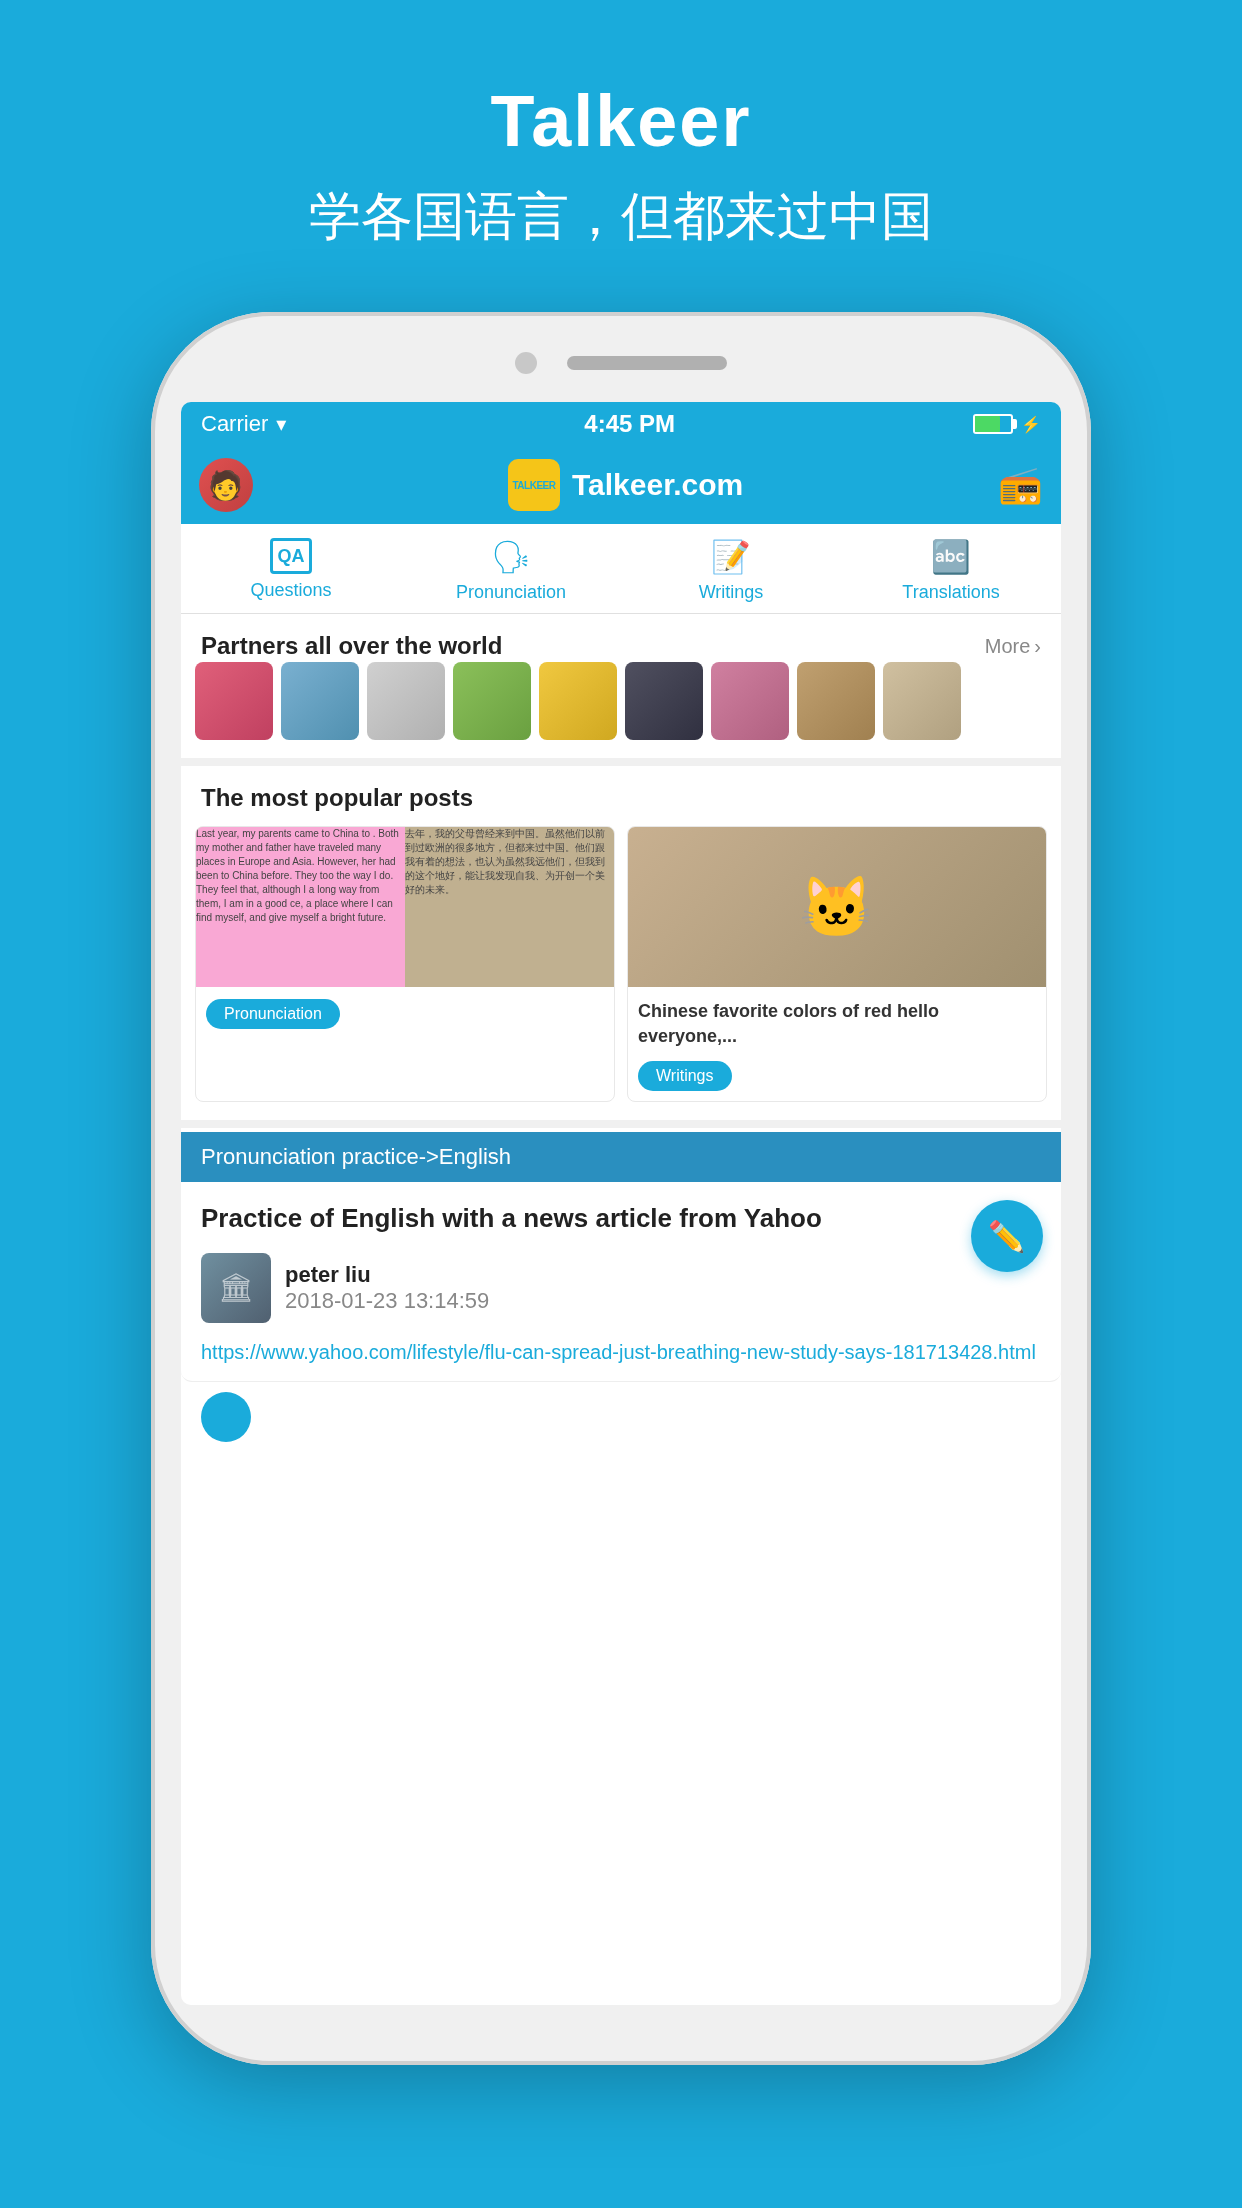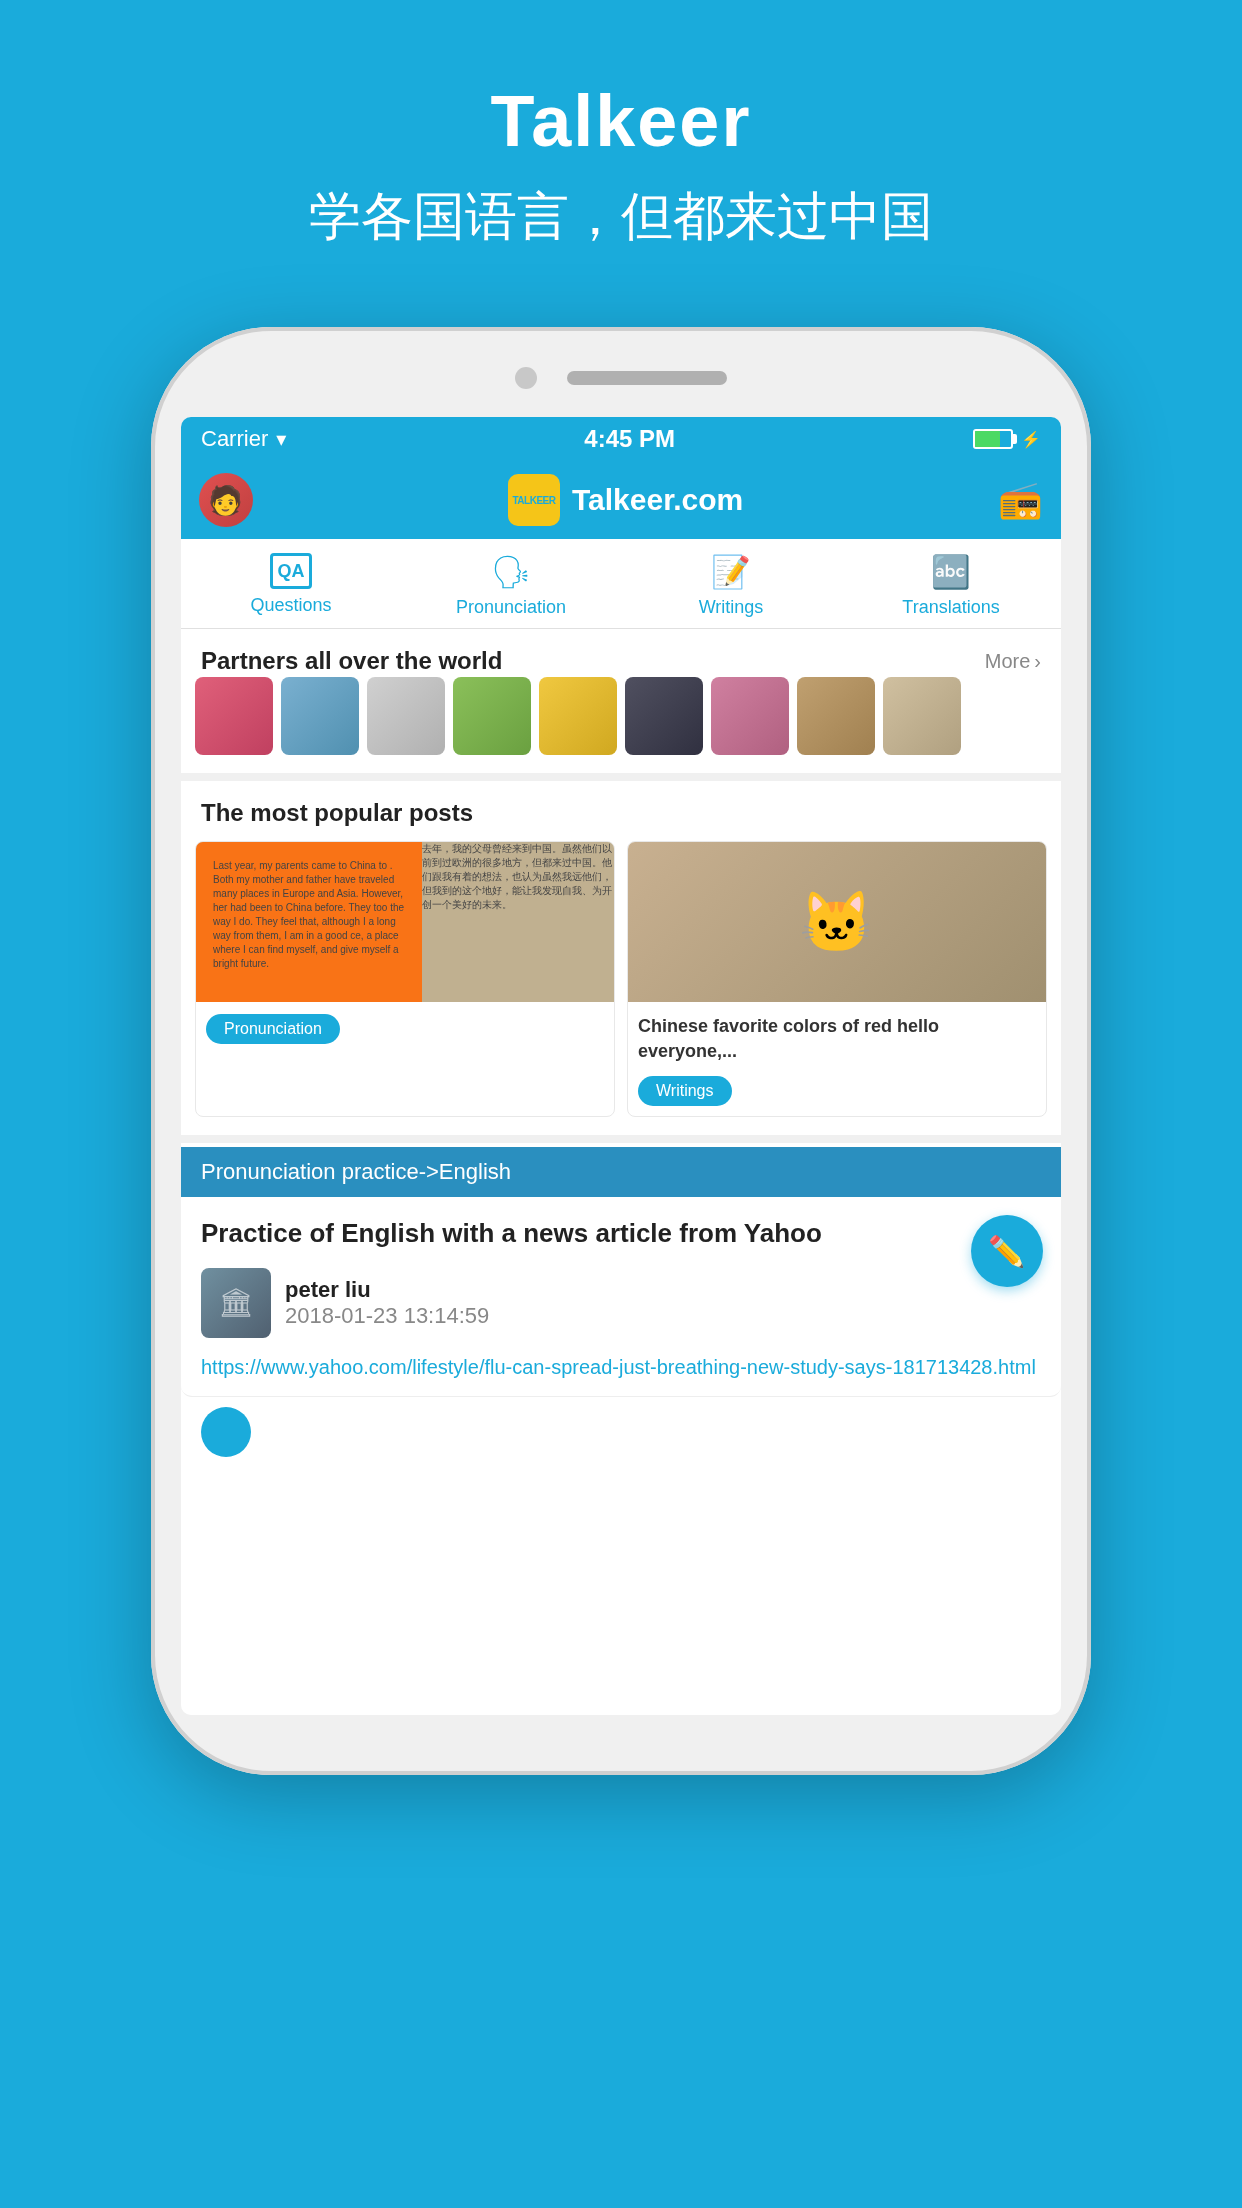--- a/index.html
+++ b/index.html
@@ -25,24 +25,24 @@
     .app-subtitle {
       color: white;
       font-size: 52px;
       margin-top: 20px;
       font-weight: 400;
     }
 
     
     .phone-frame {
       width: 940px;
-      height: 1448px;
+      height: 1753px;
       background: #f0f0f0;
       border-radius: 120px;
-      margin-top: 75px;
+      margin-top: 60px;
       position: relative;
       box-shadow: 0 20px 80px rgba(0,0,0,0.25), inset 0 0 0 4px #d0d0d0;
       overflow: hidden;
     }
 
     
     .phone-top {
       position: absolute;
       top: 0;
       left: 50%;
@@ -277,22 +277,22 @@
     .post-image {
       width: 100%;
       height: 160px;
       background: #d0c8b0;
       position: relative;
       overflow: hidden;
       display: flex;
     }
     .post-image-left {
       flex: 1;
-      background: #f97316;
-      padding: 17px;
+      background: #f9a8d4;
+      padding: 0;
     }
     .post-image-text {
       font-size: 10px;
       color: #444;
       line-height: 1.4;
     }
     .post-image-right {
       flex: 1;
       background: #c0b090;
       display: flex;

